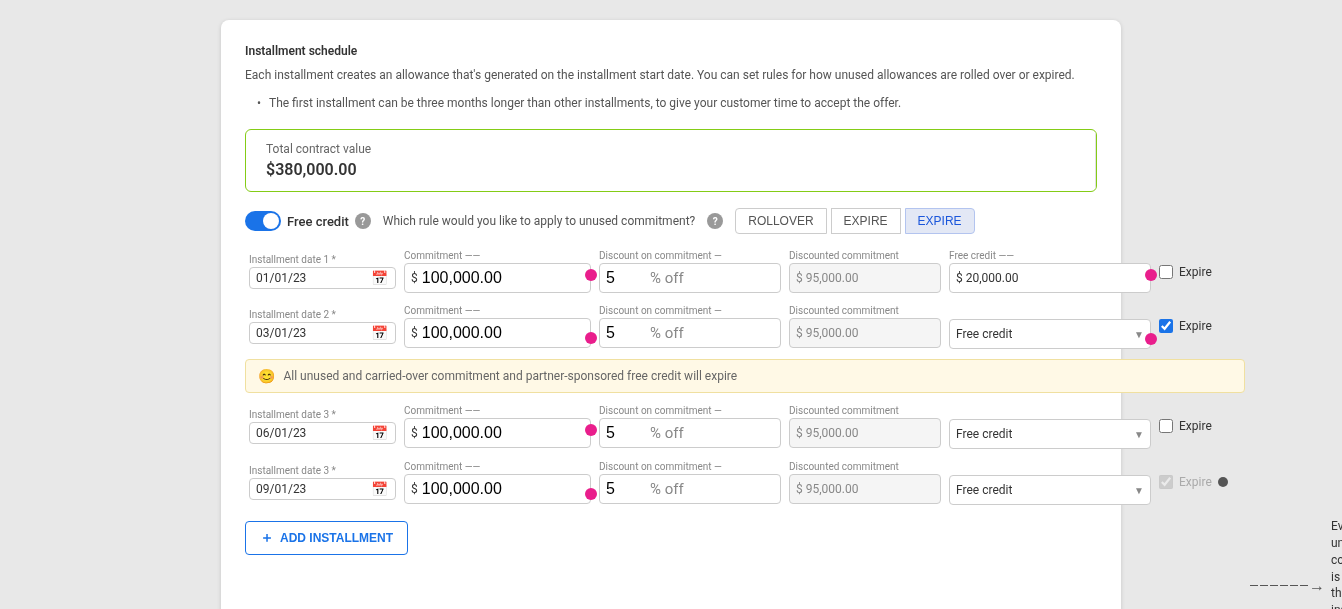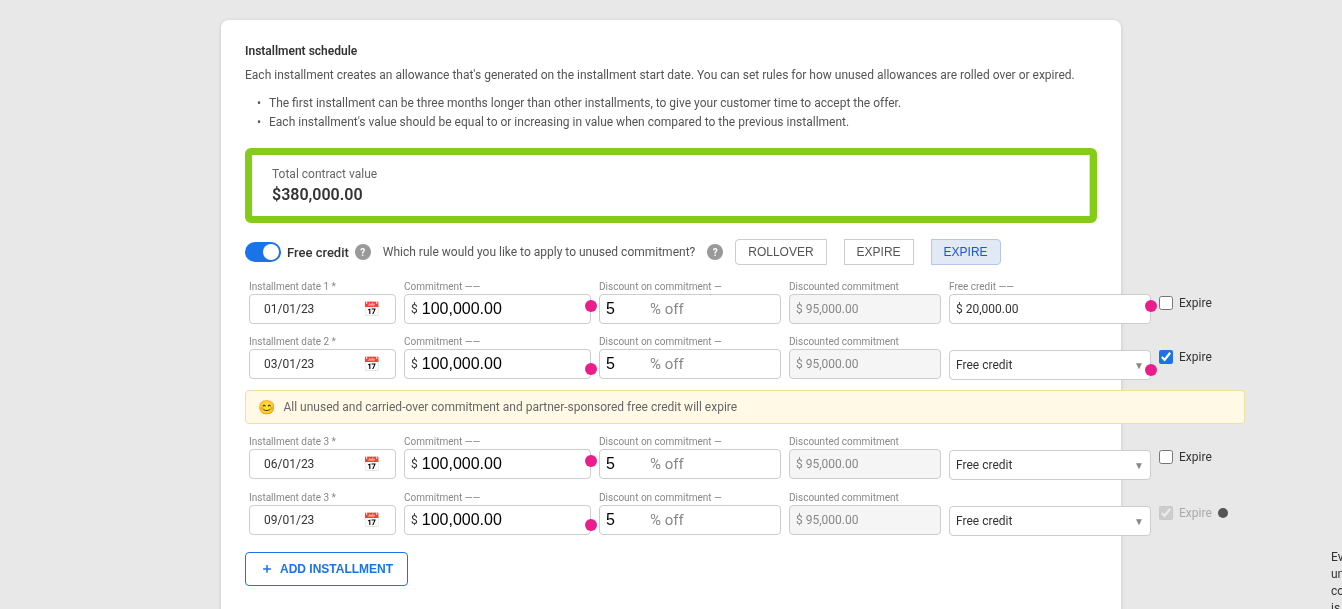--- a/index.html
+++ b/index.html
@@ -44,21 +44,21 @@
       line-height: 1.6;
     }
     .bullets li::before {
       content: '•';
       position: absolute;
       left: 0;
     }
     .summary-row {
       display: flex;
       gap: 0;
-      border: 7px solid #84cc16;
+      border: 1px solid #84cc16;
       border-radius: 6px;
       margin-bottom: 16px;
       overflow: hidden;
     }
     .summary-box {
       padding: 12px 20px;
       flex: 1;
     }
     .summary-box:first-child {
       border-right: 1px solid #e0e0e0;
@@ -118,21 +118,21 @@
       font-size: 10px;
       font-weight: 700;
       cursor: pointer;
     }
     .rule-question {
       font-size: 12px;
       color: #555;
     }
     .rule-buttons {
       display: flex;
-      gap: 17px;
+      gap: 4px;
     }
     .rule-btn {
       padding: 5px 12px;
       font-size: 12px;
       font-weight: 500;
       border: 1px solid #ccc;
       background: #fff;
       cursor: pointer;
       color: #555;
     }
@@ -173,24 +173,24 @@
     .field-suffix {
       color: #888;
       font-size: 15px;
       white-space: nowrap;
     }
     .date-input {
       display: flex;
       align-items: center;
       border: 1px solid #ccc;
       border-radius: 4px;
-      padding: 4px 14px;
-      background: #fff;
-      font-size: 12px;
-      height: 30px;
+      padding: 4px 6px;
+      background: #fff;
+      font-size: 12px;
+      height: 22px;
       justify-content: space-between;
     }
     .calendar-icon {
       color: #888;
       font-size: 14px;
     }
     .pink-dot {
       width: 12px;
       height: 12px;
       background: #e91e8c;
@@ -297,21 +297,20 @@
     }
   </style>
 </head>
 <body>
 
 <div class="card">
   <div class="card-title">Installment schedule</div>
   <div class="card-desc">Each installment creates an allowance that's generated on the installment start date. You can set rules for how unused allowances are rolled over or expired.</div>
   <ul class="bullets">
     <li>The first installment can be three months longer than other installments, to give your customer time to accept the offer.</li>
-    <li>Each installment's value should be equal to or increasing in value when compared to the previous installment.</li>
   </ul>
 
   <div class="summary-row">
     <div class="summary-box">
       <div class="summary-label">Total contract value</div>
       <div class="summary-value">$380,000.00</div>
     </div>
   </div>
 
   <div class="free-credit-row">

